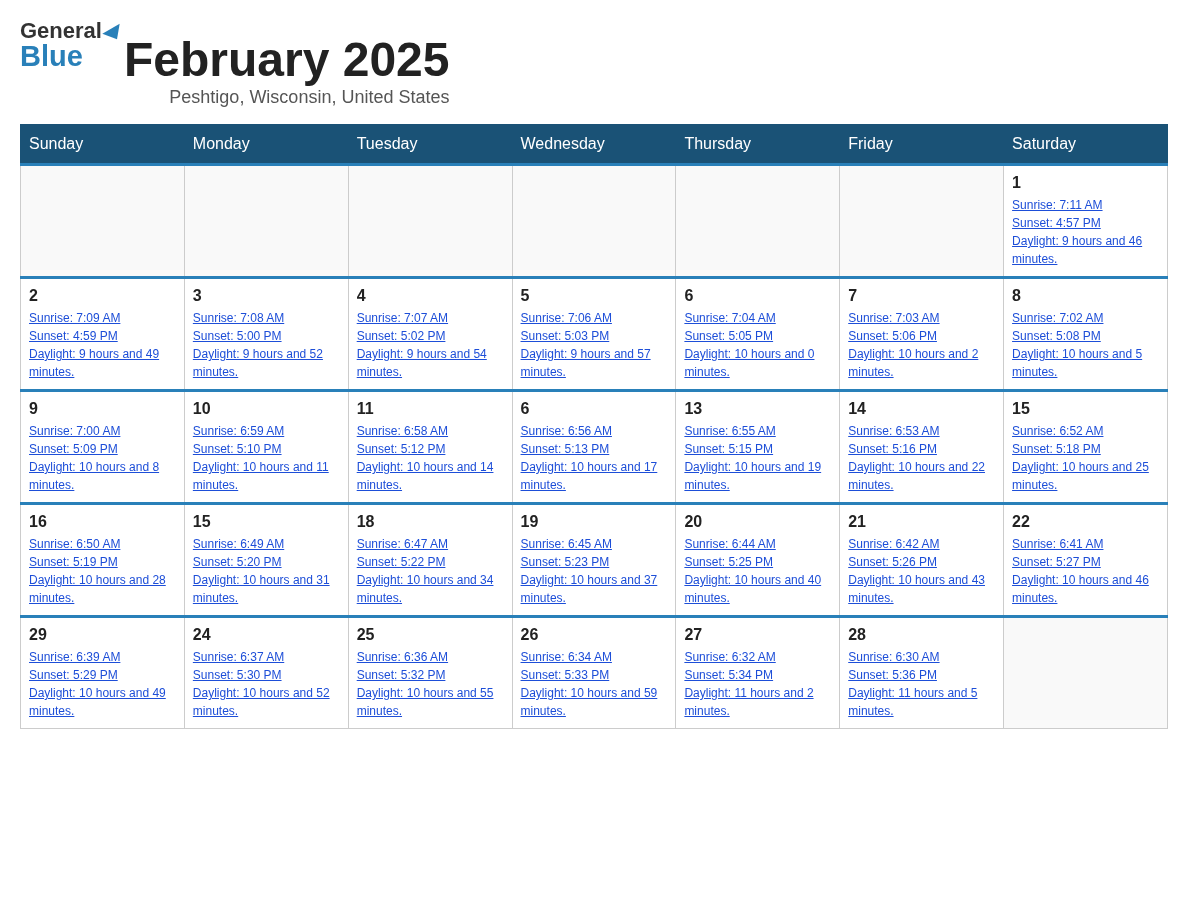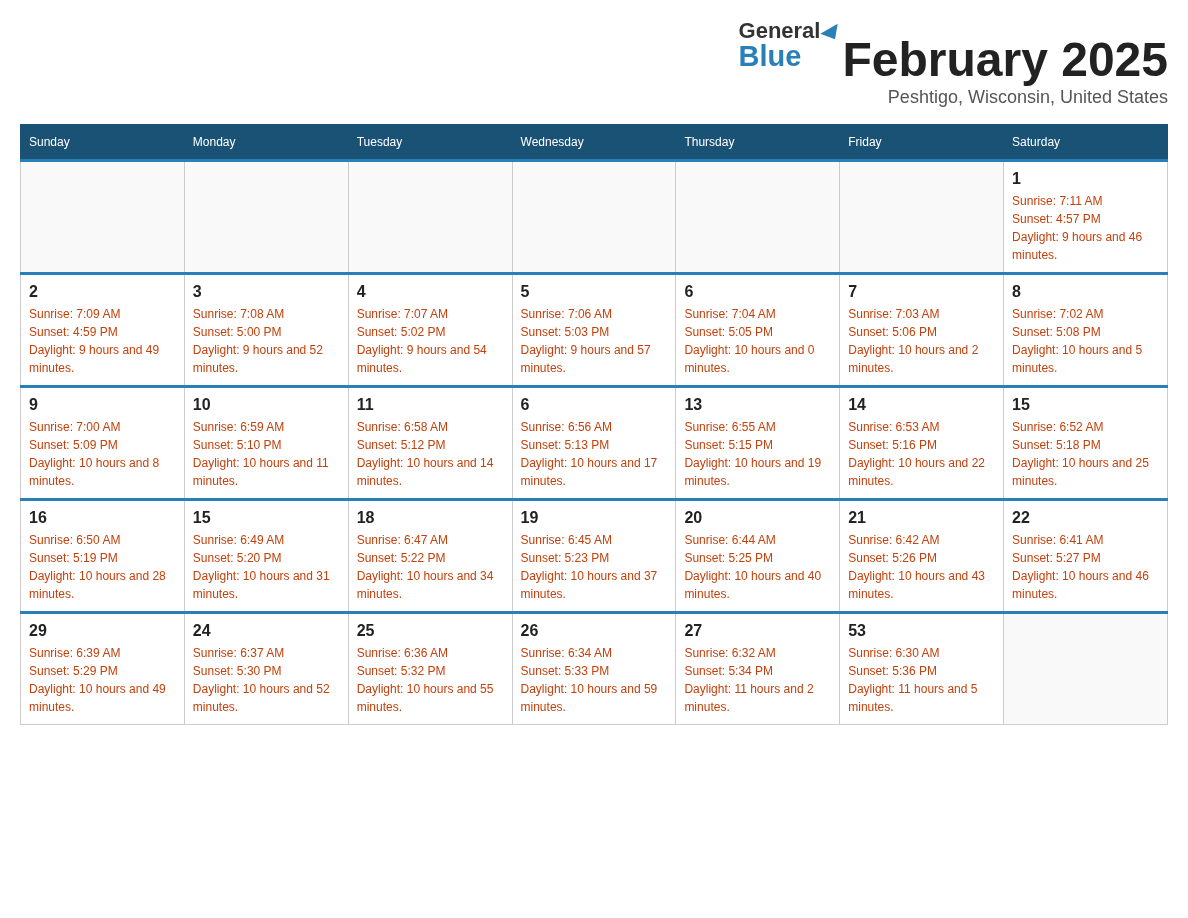--- a/index.html
+++ b/index.html
@@ -4,21 +4,21 @@
   <style>
     * { box-sizing: border-box; margin: 0; padding: 0; }
     body {
       font-family: Arial, sans-serif;
       background: #fff;
       padding: 20px;
       color: #333;
     }
     .header {
       display: flex;
-      justify-content: flex-end;
+      justify-content: flex-start;
       align-items: flex-start;
       margin-bottom: 16px;
     }
     .logo {
       display: flex;
       flex-direction: column;
       align-items: flex-start;
     }
     .logo-general {
       font-size: 22px;
@@ -57,21 +57,21 @@
       color: #555;
     }
     .calendar {
       width: 100%;
       border-collapse: collapse;
     }
     .calendar thead th {
       background-color: #1a5276;
       color: #fff;
       padding: 10px 8px;
-      font-size: 12px;
+      font-size: 16px;
       font-weight: normal;
       text-align: left;
       border: 1px solid #1a5276;
     }
     .calendar tbody td {
       width: calc(100% / 7);
       vertical-align: top;
       padding: 8px;
       border: 1px solid #ccc;
       border-top: 3px solid #2980b9;
@@ -81,22 +81,23 @@
     }
     .day-number {
       font-size: 16px;
       font-weight: bold;
       display: block;
       margin-bottom: 4px;
       color: #222;
     }
     .day-info {
       font-size: 12px;
-      color: #c2410c;
+      color: #1d4ed8;
       line-height: 1.5;
+      text-decoration: underline;
     }
     .empty-cell {
       background: #f9f9f9;
       border-top: 1px solid #ccc;
     }
   </style>
 </head>
 <body>
 
 <div class="header">
@@ -244,19 +245,19 @@
         </td>
         <td>
           <span class="day-number">26</span>
           <div class="day-info">Sunrise: 6:34 AM<br>Sunset: 5:33 PM<br>Daylight: 10 hours and 59 minutes.</div>
         </td>
         <td>
           <span class="day-number">27</span>
           <div class="day-info">Sunrise: 6:32 AM<br>Sunset: 5:34 PM<br>Daylight: 11 hours and 2 minutes.</div>
         </td>
         <td>
-          <span class="day-number">53</span>
+          <span class="day-number">28</span>
           <div class="day-info">Sunrise: 6:30 AM<br>Sunset: 5:36 PM<br>Daylight: 11 hours and 5 minutes.</div>
         </td>
         <td class="empty-cell"></td>
       </tr>
     </tbody>
 </table>
 
 </body></html>

